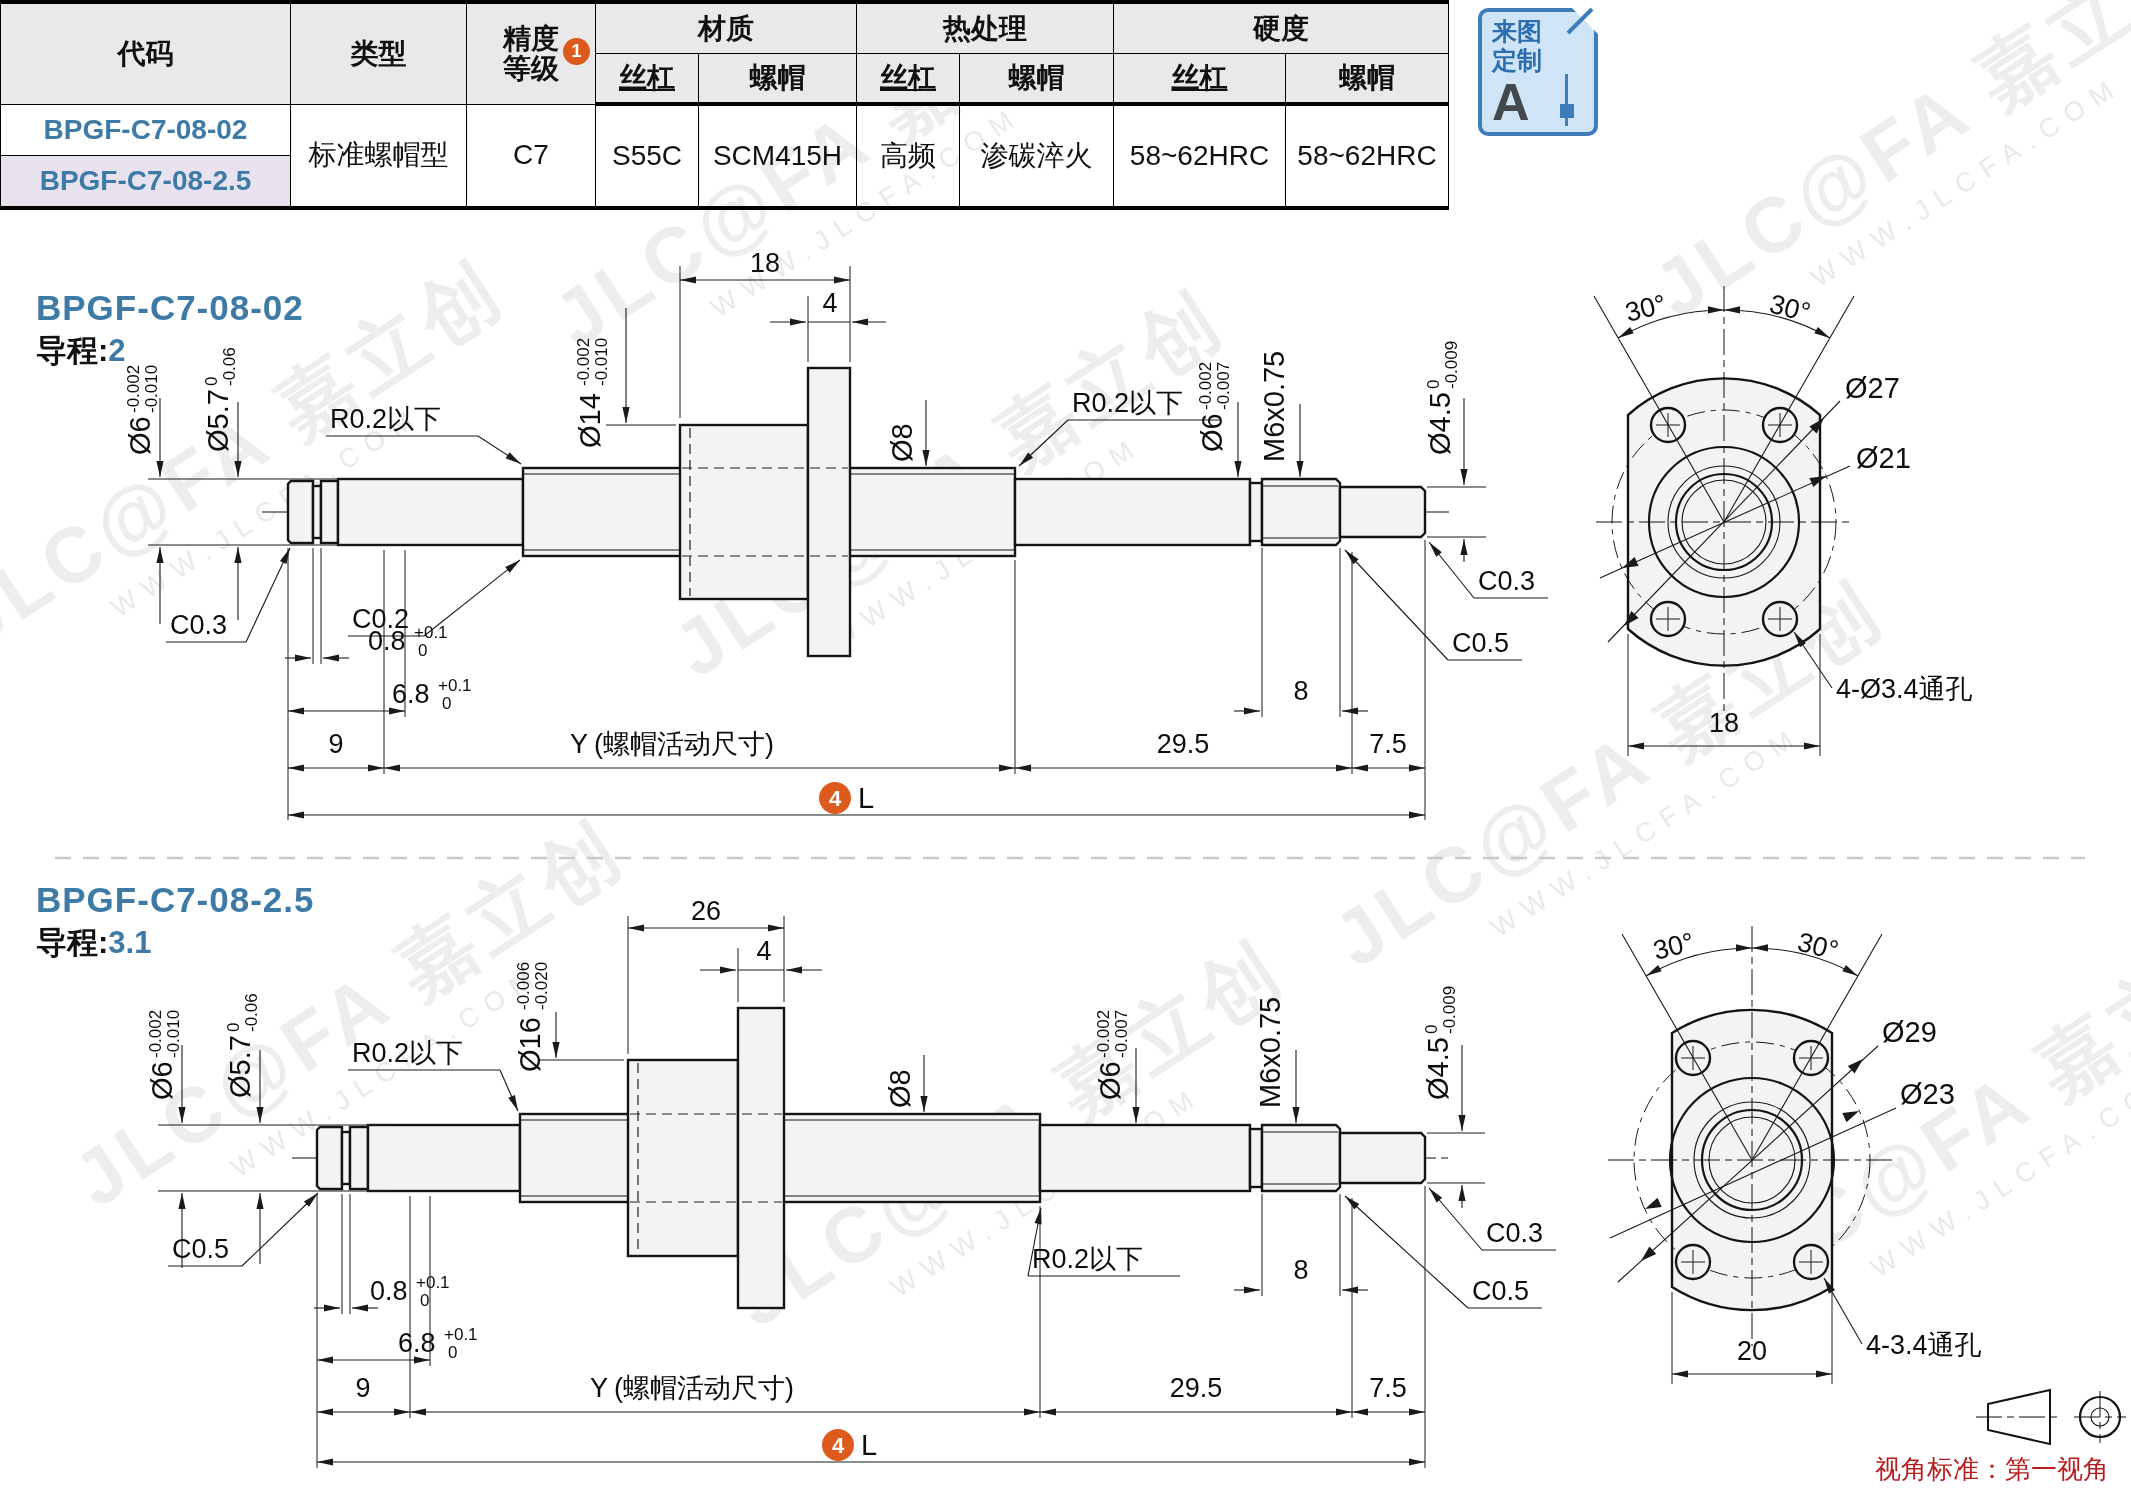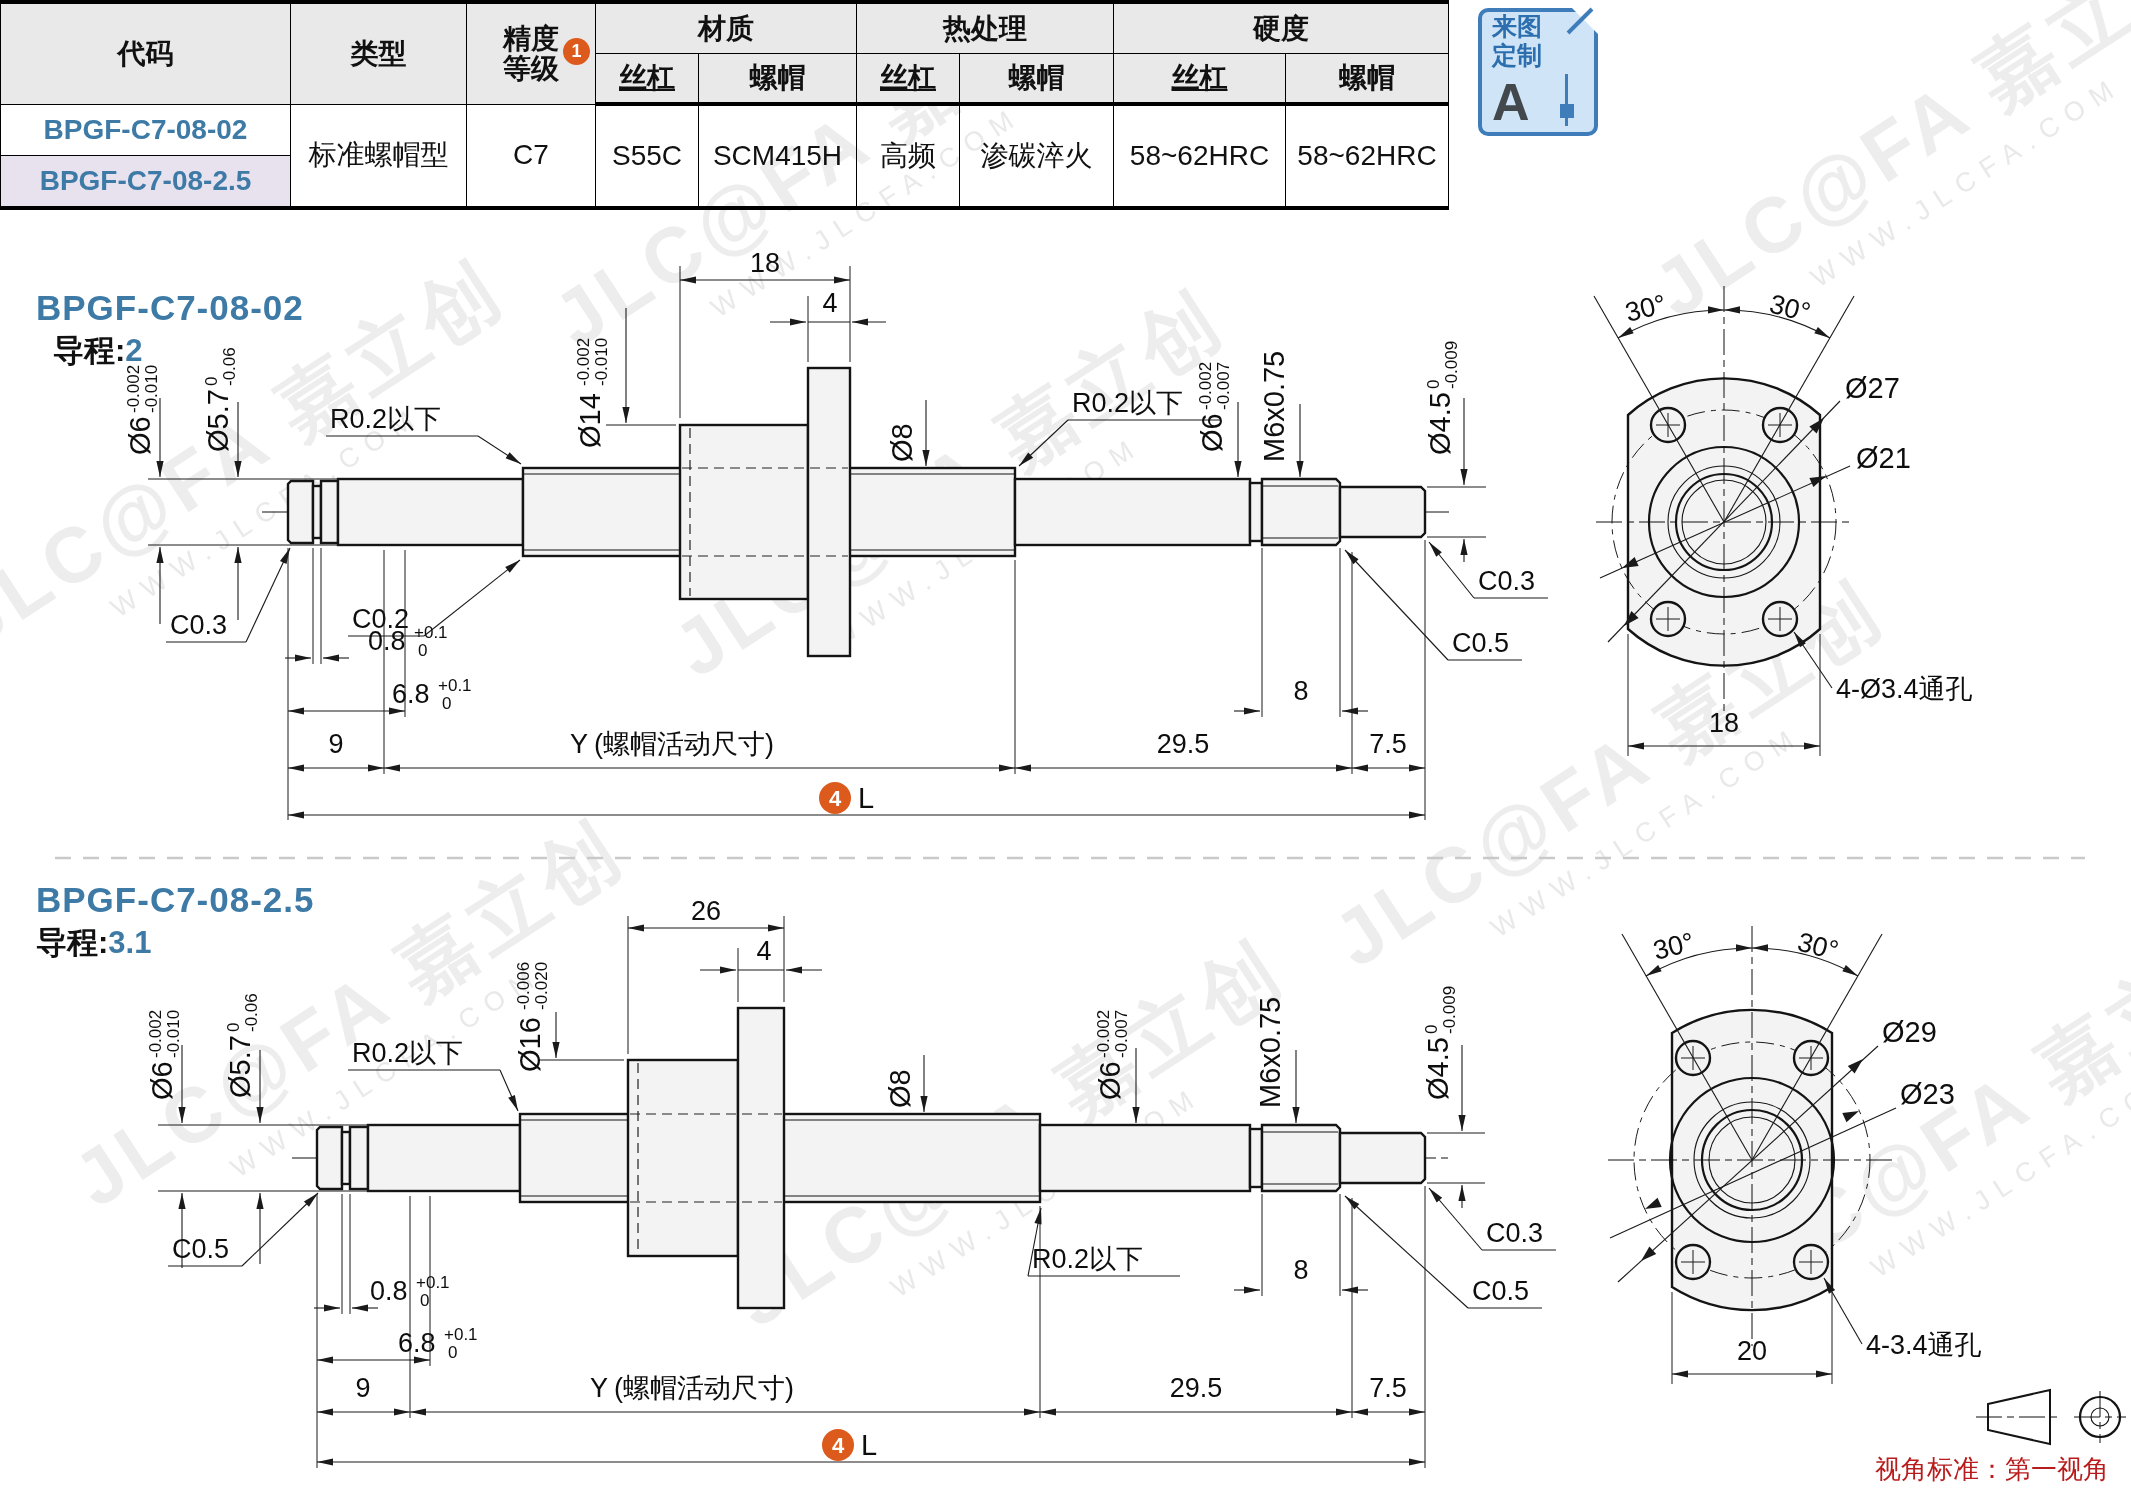--- a/index.html
+++ b/index.html
@@ -21,21 +21,21 @@
   td.lav{background:#e8e2ef;}
   .prec{position:relative;line-height:30px;}
   .numbadge{display:inline-block;width:27px;height:27px;border-radius:50%;background:#dd5a1d;color:#fff;
             font-size:18px;line-height:27px;text-align:center;font-weight:bold;position:absolute;right:5px;top:14px;}
   
   .badge{position:absolute;left:1478px;top:8px;width:112px;height:120px;background:#cfe5f7;
          border:4px solid #3e7cba;border-radius:10px;z-index:3;}
   .badge .fold{position:absolute;top:-4px;right:-4px;width:0;height:0;border-top:26px solid #fff;border-left:26px solid transparent;}
   .badge .foldline{position:absolute;top:7px;right:-3px;width:34px;height:4px;background:#3e7cba;transform:rotate(-45deg);}
   .badge .t{color:#2d6fae;font-weight:bold;font-size:25px;line-height:29px;margin-left:10px;}
-  .badge .t1{}
+  .badge .t1{margin-top:5px;}
   .badge .aL{position:absolute;left:10px;bottom:0px;font-size:52px;font-weight:bold;color:#43484d;}
   .badge .vln{position:absolute;right:26px;top:62px;bottom:6px;width:3px;background:#3e7cba;}
   .badge .sq{position:absolute;right:20px;top:92px;width:14px;height:14px;background:#3e7cba;}
   
   .notes{position:absolute;left:28px;top:208px;z-index:3;}
   .note{font-size:29px;color:#111;line-height:37px;display:flex;align-items:center;}
   .bullet{display:inline-block;width:16px;height:16px;border:4px solid #d4541a;border-radius:50%;position:relative;margin-right:10px;flex:none;}
   .bullet i{position:absolute;left:3px;top:3px;width:10px;height:10px;border-radius:50%;background:#d4541a;}
   
   .dtitle{position:absolute;z-index:3;font-size:35px;font-weight:bold;color:#3e7aa6;letter-spacing:1px;}
@@ -155,21 +155,21 @@
     <div class="t">定制</div>
     <div class="aL">A</div>
     <div class="vln"></div>
     <div class="sq"></div>
   </div>
 
   <div class="notes">
   </div>
 
   <div class="dtitle" style="left:36px;top:288px;">BPGF-C7-08-02</div>
-  <div class="dlead" style="left:36px;top:330px;margin-left:17px;"><span>导程:</span><span class="v">2</span></div>
+  <div class="dlead" style="left:36px;top:330px;"><span>导程:</span><span class="v">2</span></div>
   <div class="dtitle" style="left:36px;top:880px;">BPGF-C7-08-2.5</div>
   <div class="dlead" style="left:36px;top:922px;"><span>导程:</span><span class="v">3.1</span></div>
 
   <svg class="draw" width="2131" height="1494" viewBox="0 0 2131 1494">
     <defs>
       <marker id="ar" markerUnits="userSpaceOnUse" markerWidth="18" markerHeight="12" refX="17" refY="5" orient="auto-start-reverse">
         <path d="M17,5 L1,1.4 L1,8.6 Z" fill="#1a1a1a"></path>
       </marker>
     </defs>
 

